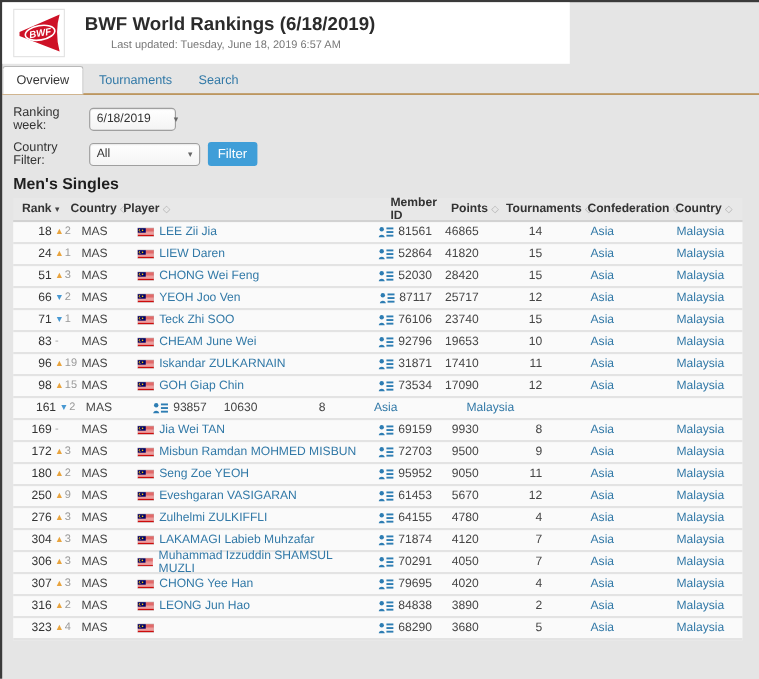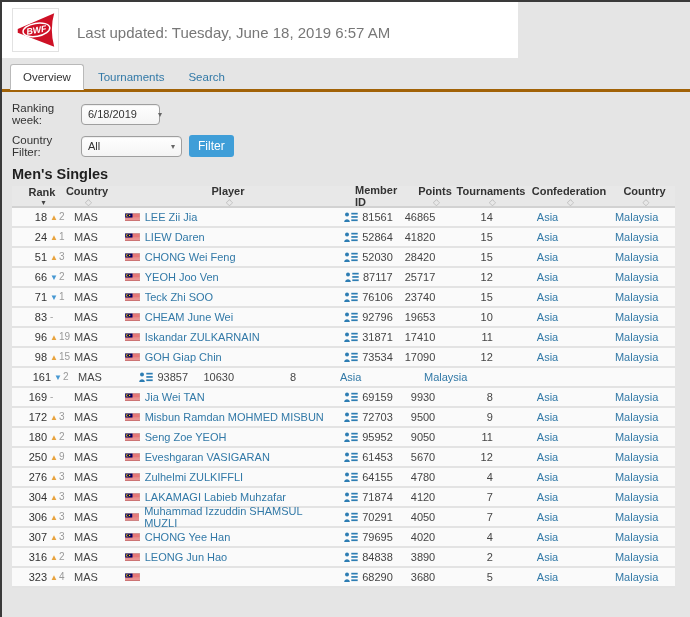--- a/index.html
+++ b/index.html
@@ -9,43 +9,43 @@
     background:#e5e5e5;
     border-top:2px solid #3a3a3a; border-left:2px solid #3a3a3a;
     font-family:"Liberation Sans", sans-serif; color:#333;
   }
 
   
   .header-band { width:516px; height:56px; background:#fff; display:flex; align-items:center; padding-left:10px; }
   .logo-tile { width:47px; height:44px; background:#fff; border:1px solid #e2e2e2; display:flex; align-items:center; justify-content:center; }
   .header-text { margin-left:18px; }
   .page-title { font-size:17px; font-weight:700; color:#2b2b2b; line-height:1.1; }
-  .page-subtitle { font-size:15px; color:#777; margin-top:4px; }
+  .page-subtitle { font-size:10px; color:#777; margin-top:4px;margin-left:24px; }
 
   
-  .tabs { display:flex; align-items:flex-end; height:34px; border-bottom:3px solid #a16207; padding-left:8px; }
+  .tabs { display:flex; align-items:flex-end; height:28px; border-bottom:1px solid #a16207; }
   .tab { font-size:11.5px; padding:6px 10px; color:#3279a7; cursor:pointer; margin-right:4px; }
   .tab.active { background:#fff; border:1px solid #b9b9b9; border-bottom:1px solid #fff; margin-bottom:-1px; border-radius:3px 3px 0 0; color:#333; padding:6px 12px; }
 
   
   .filters { margin:10px 0 0 10px; }
   .filter-row { display:flex; align-items:center; margin-bottom:8px; }
   .filter-label { width:69px; font-size:11.5px; color:#333; }
   .select { height:21px; border:1px solid #9f9f9f; border-radius:4px; background:linear-gradient(#ffffff,#f4f4f4); display:flex; align-items:center; justify-content:space-between; padding:0 6px; font-size:11px; color:#333; box-shadow:inset 0 1px 1px rgba(0,0,0,0.07); cursor:pointer;gap:16px; }
   .select.week { width:79px; }
   .select.country { width:101px; }
   .caret { font-size:8px; color:#666; margin-left:5px; }
   .filter-btn { margin-left:7px; background:#3f9ed8; color:#fff; border:none; border-radius:3px; font-size:12px; padding:4px 9px; font-family:inherit; cursor:pointer; }
 
   .section-title { margin:3px 0 4px 10px; font-size:14.5px; font-weight:700; color:#1f1f1f; }
 
   
   .rank-table { margin-left:10px; width:663px; font-size:11px; }
   .thead { display:flex; align-items:center; background:#e8e8e8; height:22px; font-weight:700; color:#333; border-bottom:2px solid #d2d2d2; }
-  .thead > div { display:flex; align-items:center;flex-direction:column; }
+  .thead > div { display:flex; align-items:center; }
   .row { display:flex; align-items:center; background:#fafafa; height:20px; border-bottom:2px solid #e3e3e3; }
 
   .h1,.c1{width:52px;} .h2,.c2{width:46px;} .h3,.c3{width:234px;} .h4,.c4{width:66px;justify-content:flex-end;}
   .h5,.c5{width:50px;} .h6,.c6{width:62px;} .h7,.c7{width:82px;} .h8,.c8{width:71px;}
 
   .h1{padding-left:8px;} .h3{padding-left:2px;} .h4{padding-left:11px;}
   .h7{padding-left:12px;} .h8{padding-left:10px;}
 
   .sort { margin-left:3px; font-size:9px; color:#b5b5b5; font-weight:400; cursor:pointer; }
   .sort.dark { color:#444; font-size:8px; }
@@ -78,20 +78,21 @@
   <div class="logo-tile">
     <svg width="43" height="40" viewBox="0 0 46 42">
       <path d="M4 20 L43 3 Q38 20 43 39 L4 24 Z" fill="#ce1126"></path>
       <g transform="rotate(-10 23 21)">
         <ellipse cx="24" cy="21" rx="14.5" ry="7" fill="none" stroke="#ffffff" stroke-width="1.6"></ellipse>
         <text x="24" y="24.5" text-anchor="middle" font-family="Liberation Sans, sans-serif" font-size="9.5" font-weight="bold" font-style="italic" fill="#ffffff">BWF</text>
       </g>
     </svg>
   </div>
   <div class="header-text">
+    <div class="page-title">BWF World Rankings (6/18/2019)</div>
     <div class="page-subtitle">Last updated: Tuesday, June 18, 2019 6:57 AM</div>
   </div>
 </div>
 
 <div class="tabs">
   <span class="tab active">Overview</span>
   <span class="tab">Tournaments</span>
   <span class="tab">Search</span>
 </div>
 

